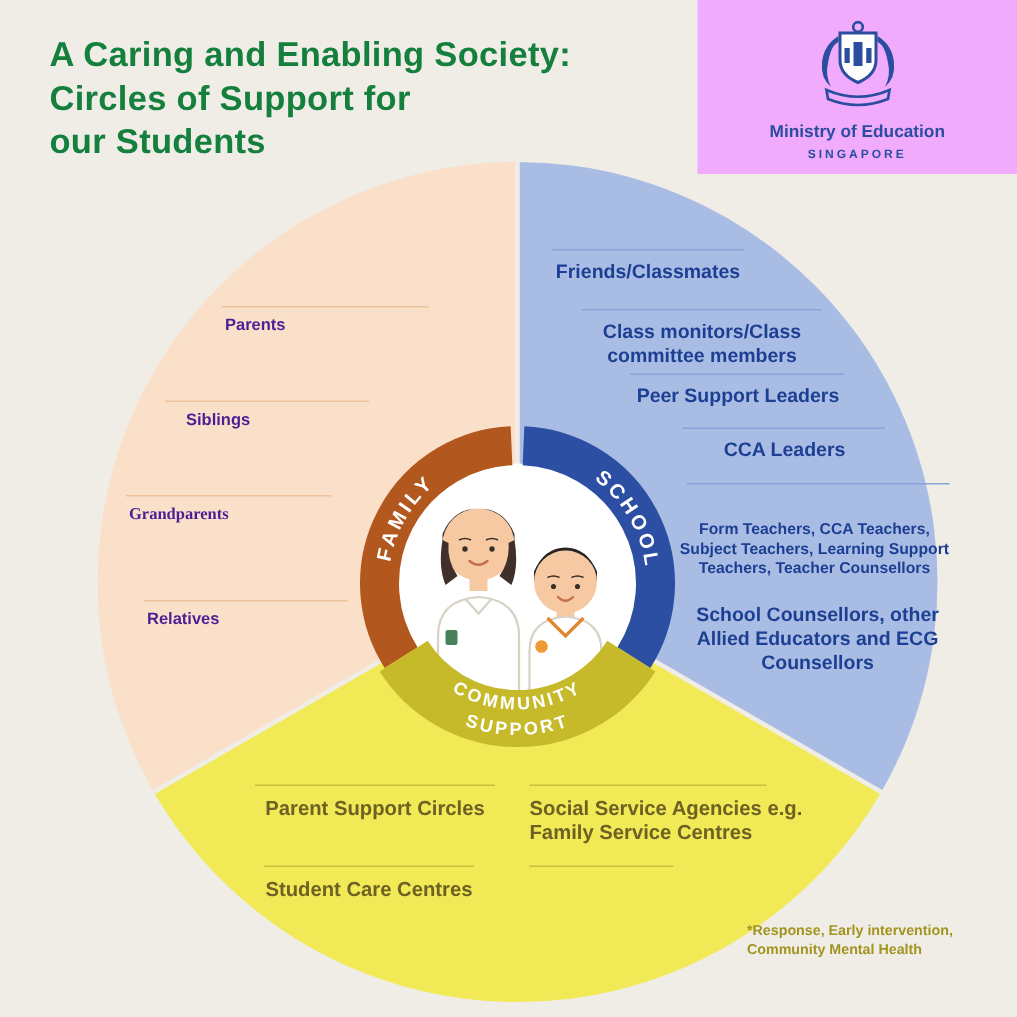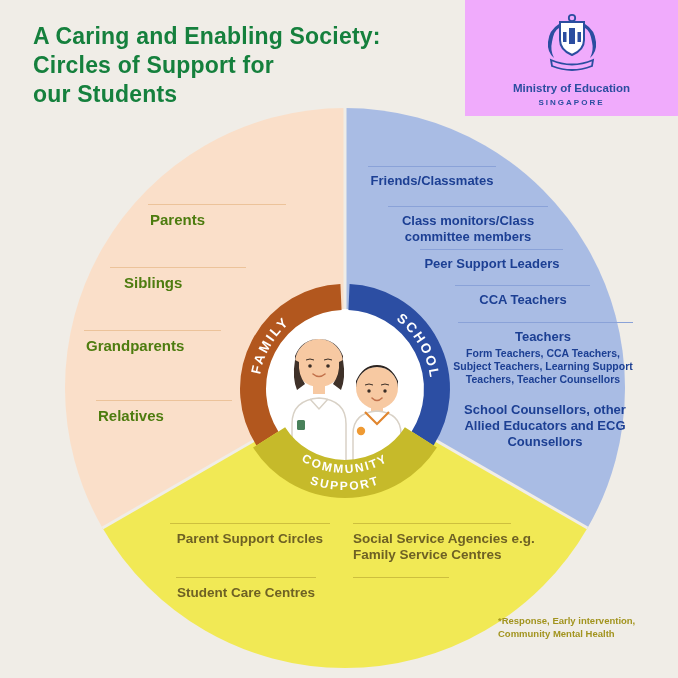--- a/index.html
+++ b/index.html
@@ -16,21 +16,21 @@
   .logo-box{left:465px;top:0;width:213px;height:116px;background:#f0abfc;}
   .logo-org{position:absolute;left:0;top:82px;width:100%;text-align:center;color:#2b4da0;font-weight:bold;font-size:11.5px;}
   .logo-country{position:absolute;left:0;top:98px;width:100%;text-align:center;color:#2b4da0;font-size:8px;letter-spacing:2px;font-weight:bold;}
 
   
   .fam-line{border-top:1.5px solid #ecc39a;height:0;}
   .sch-line{border-top:1.5px solid #8aa2d8;height:0;}
   .com-line{border-top:1.5px solid #cdbf3e;height:0;}
 
   
-  .fam-label{color:#4d7c0f;font-weight:bold;font-size:15px;}
+  .fam-label{color:#4c1d95;font-weight:bold;font-size:11px;}
   .sch-label{color:#1c3f93;font-weight:bold;font-size:13px;text-align:center;line-height:16px;}
   .sch-sub{color:#1c3f93;font-weight:bold;font-size:10.5px;text-align:center;line-height:13px;}
   .com-label{color:#6e6124;font-weight:bold;font-size:13.5px;line-height:16px;}
   .com-center{text-align:center;}
 
   .footnote{left:498px;top:614px;width:164px;color:#a2941f;font-weight:bold;font-size:9.5px;line-height:13px;}
   .footnote span{display:block;}
 
   
   .ring-text{fill:#ffffff;font-weight:bold;font-family:"Liberation Sans","DejaVu Sans",sans-serif;}
@@ -131,39 +131,38 @@
     <div class="logo-country">SINGAPORE</div>
   </div>
 
   <div class="abs fam-line" style="left:148px;top:204px;width:138px;"></div>
   <div class="abs fam-label" style="left:150px;top:211px;">Parents</div>
 
   <div class="abs fam-line" style="left:110px;top:267px;width:136px;"></div>
   <div class="abs fam-label" style="left:124px;top:274px;">Siblings</div>
 
   <div class="abs fam-line" style="left:84px;top:330px;width:137px;"></div>
-  <div class="abs fam-label" style="left:86px;top:337px;">Grandparents</div>
+  <div class="abs fam-label" style="left:86px;top:337px;font-family:Liberation Serif, serif;">Grandparents</div>
 
   <div class="abs fam-line" style="left:96px;top:400px;width:136px;"></div>
   <div class="abs fam-label" style="left:98px;top:407px;">Relatives</div>
 
   <div class="abs sch-line" style="left:368px;top:166px;width:128px;"></div>
   <div class="abs sch-label" style="left:352px;top:173px;width:160px;">Friends/Classmates</div>
 
   <div class="abs sch-line" style="left:388px;top:206px;width:160px;"></div>
   <div class="abs sch-label" style="left:385px;top:213px;width:166px;">Class monitors/Class committee members</div>
 
   <div class="abs sch-line" style="left:420px;top:249px;width:143px;"></div>
   <div class="abs sch-label" style="left:412px;top:256px;width:160px;">Peer Support Leaders</div>
 
   <div class="abs sch-line" style="left:455px;top:285px;width:135px;"></div>
-  <div class="abs sch-label" style="left:448px;top:292px;width:150px;">CCA Teachers</div>
+  <div class="abs sch-label" style="left:448px;top:292px;width:150px;">CCA Leaders</div>
 
   <div class="abs sch-line" style="left:458px;top:322px;width:175px;"></div>
-  <div class="abs sch-label" style="left:468px;top:329px;width:150px;">Teachers</div>
   <div class="abs sch-sub" style="left:448px;top:347px;width:190px;">Form Teachers, CCA Teachers, Subject Teachers, Learning Support Teachers, Teacher Counsellors</div>
 
   <div class="abs sch-label" style="left:455px;top:402px;width:180px;">School Counsellors, other Allied Educators and ECG Counsellors</div>
 
   <div class="abs com-line" style="left:170px;top:523px;width:160px;"></div>
   <div class="abs com-label com-center" style="left:160px;top:531px;width:180px;">Parent Support Circles</div>
 
   <div class="abs com-line" style="left:176px;top:577px;width:140px;"></div>
   <div class="abs com-label com-center" style="left:156px;top:585px;width:180px;">Student Care Centres</div>
 

